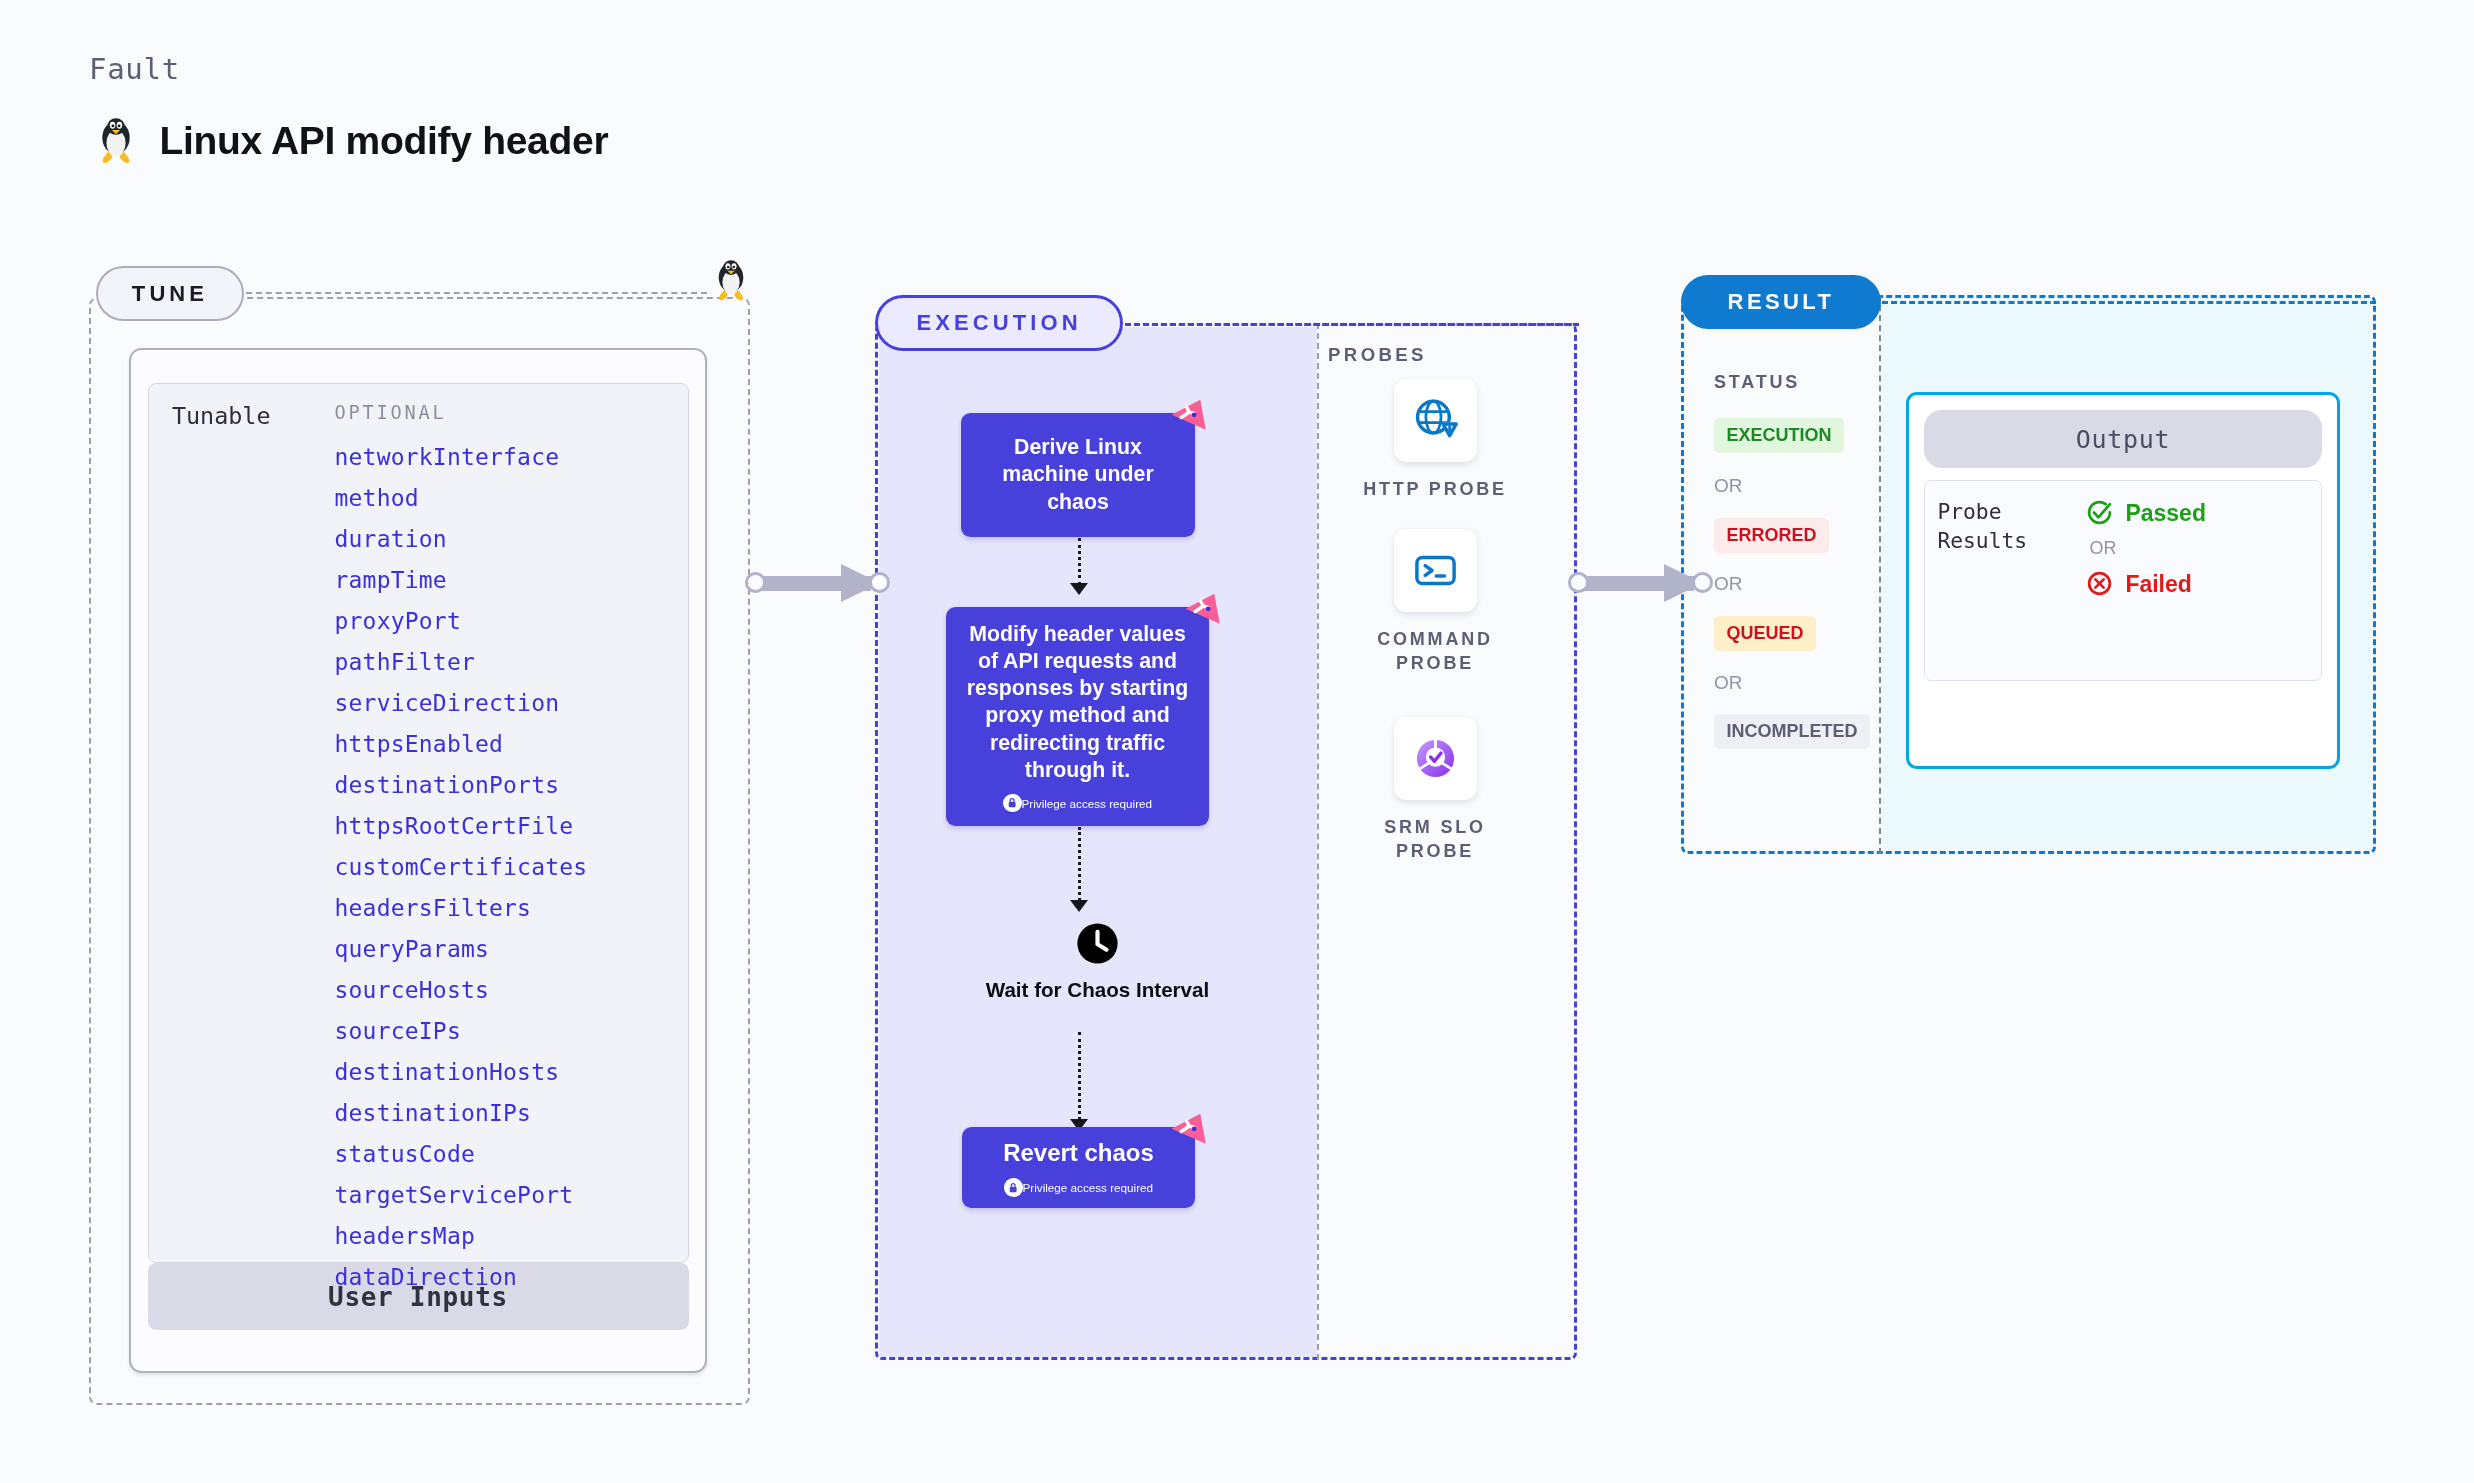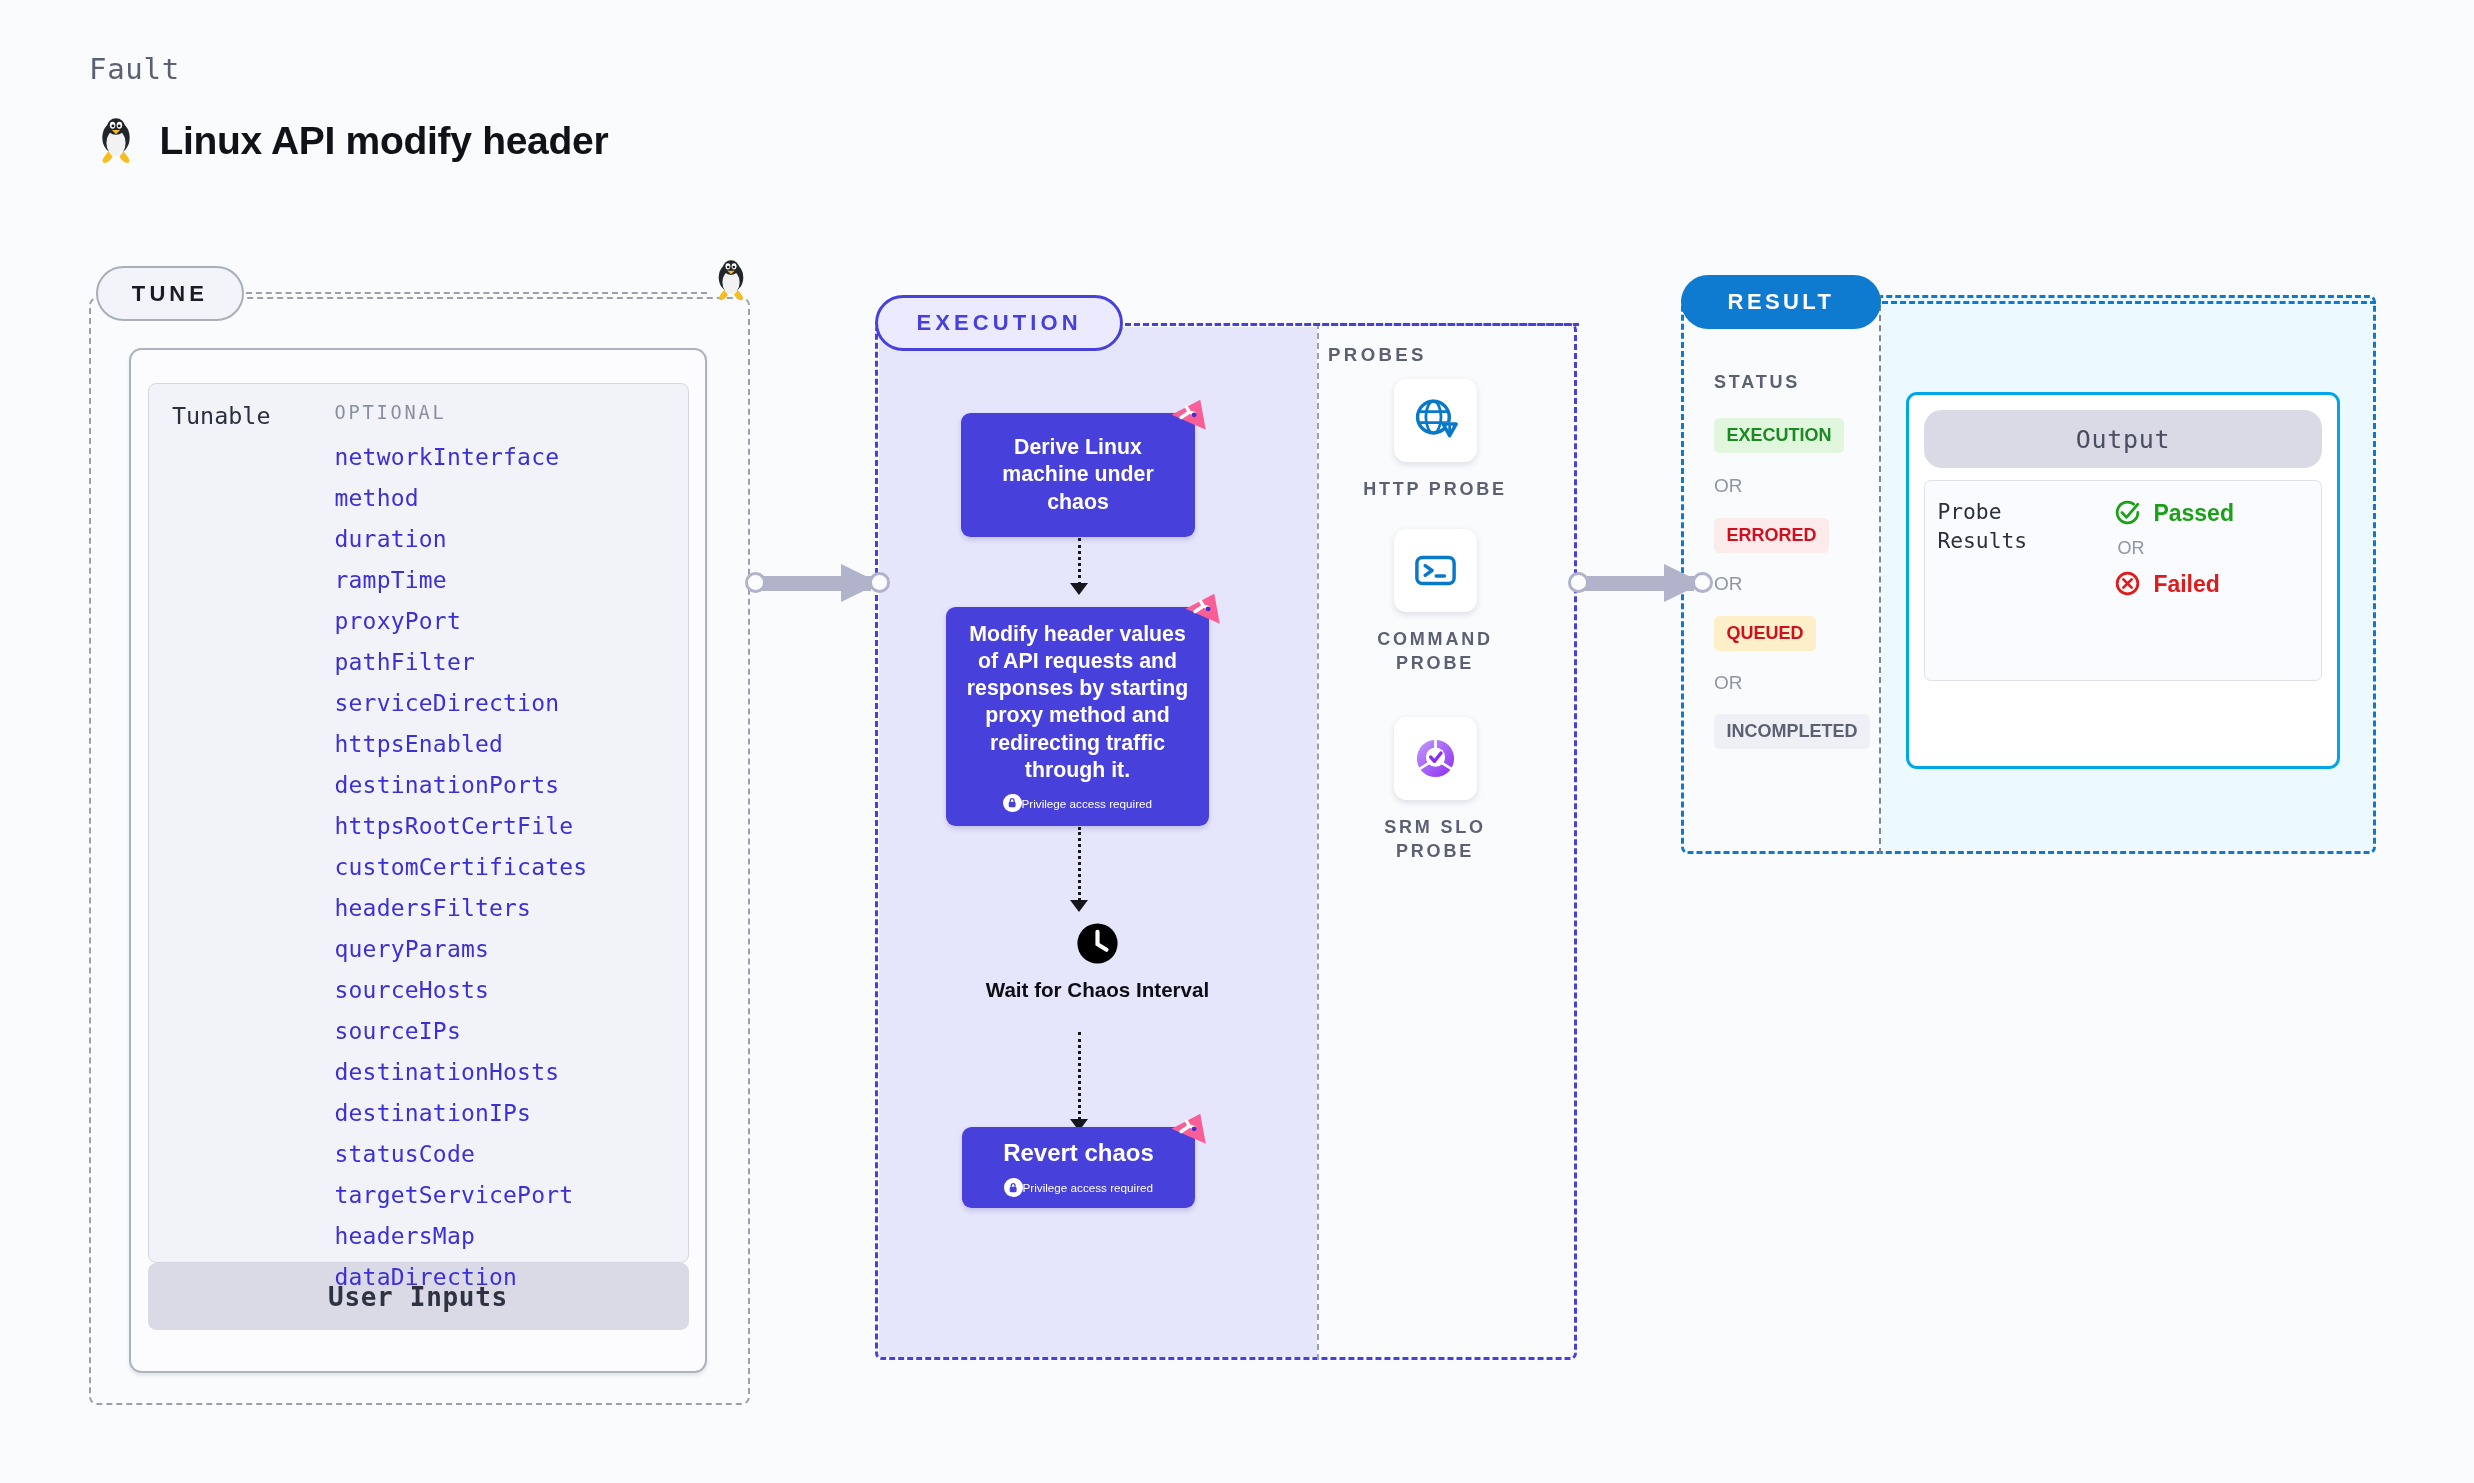--- a/index.html
+++ b/index.html
@@ -462,21 +462,21 @@
 <div class="status-badge" style="top:418px; background:#e0f6dd; color:#1b8a22;">EXECUTION</div>
 <div class="or-text" style="top:475px;">OR</div>
 <div class="status-badge" style="top:518px; background:#fcebeb; color:#cf1020;">ERRORED</div>
 <div class="or-text" style="top:573px;">OR</div>
 <div class="status-badge" style="top:616px; background:#fdf0c8; color:#cf1020;">QUEUED</div>
 <div class="or-text" style="top:672px;">OR</div>
 <div class="status-badge" style="top:714px; background:#eff0f5; color:#5b6073;">INCOMPLETED</div>
 
 <div id="output-card">
   <div id="output-header">Output</div>
-  <div class="out-panel" style="height:201px; align-items:flex-start;gap:28px;">
+  <div class="out-panel" style="height:201px; align-items:flex-start;">
     <div class="out-key" style="white-space:pre-line;">Probe Results</div>
     <div>
       <div class="result-line">
         <span>
           <svg width="29" height="29" viewBox="0 0 42 42">
             <path d="M36 21 A15 15 0 1 1 30 9" stroke="#1ba018" stroke-width="4" fill="none" stroke-linecap="round"></path>
             <path d="M13 21 L19.5 28 L36 9" stroke="#1ba018" stroke-width="4" fill="none" stroke-linecap="round" stroke-linejoin="round"></path>
           </svg>
         </span>
         <span class="result-word" style="color:#1ba018;">Passed</span>

